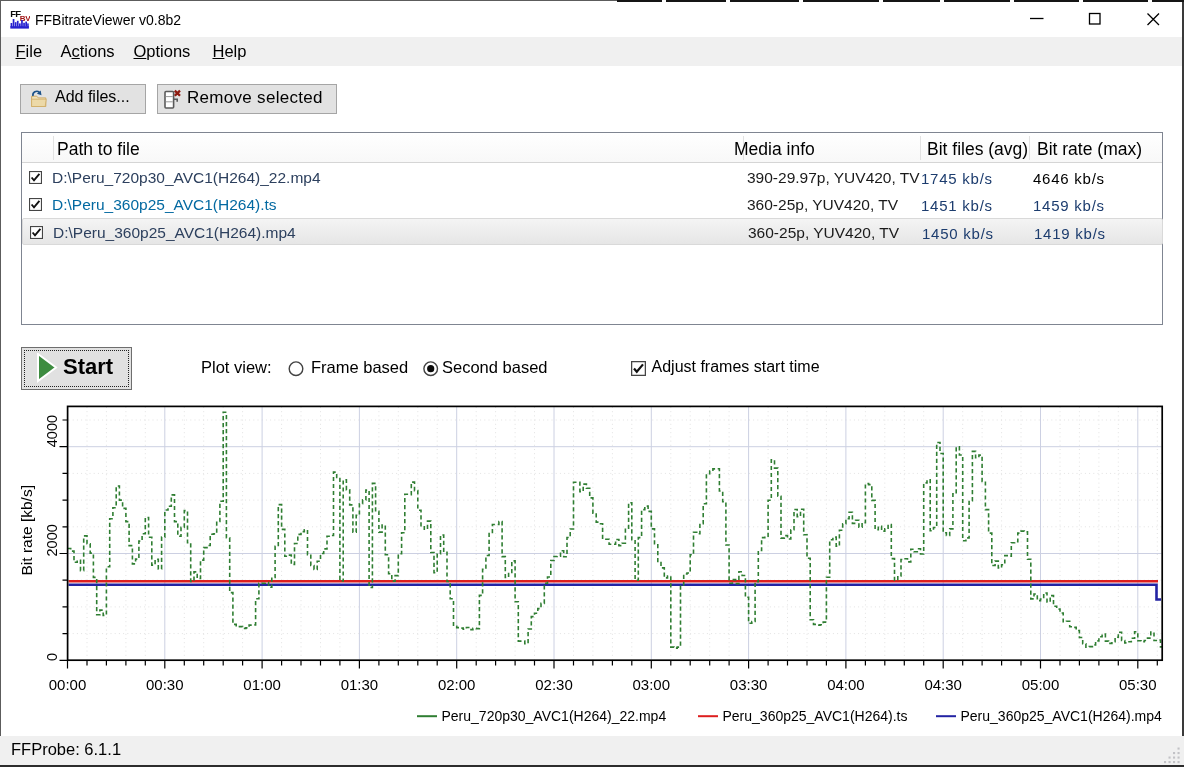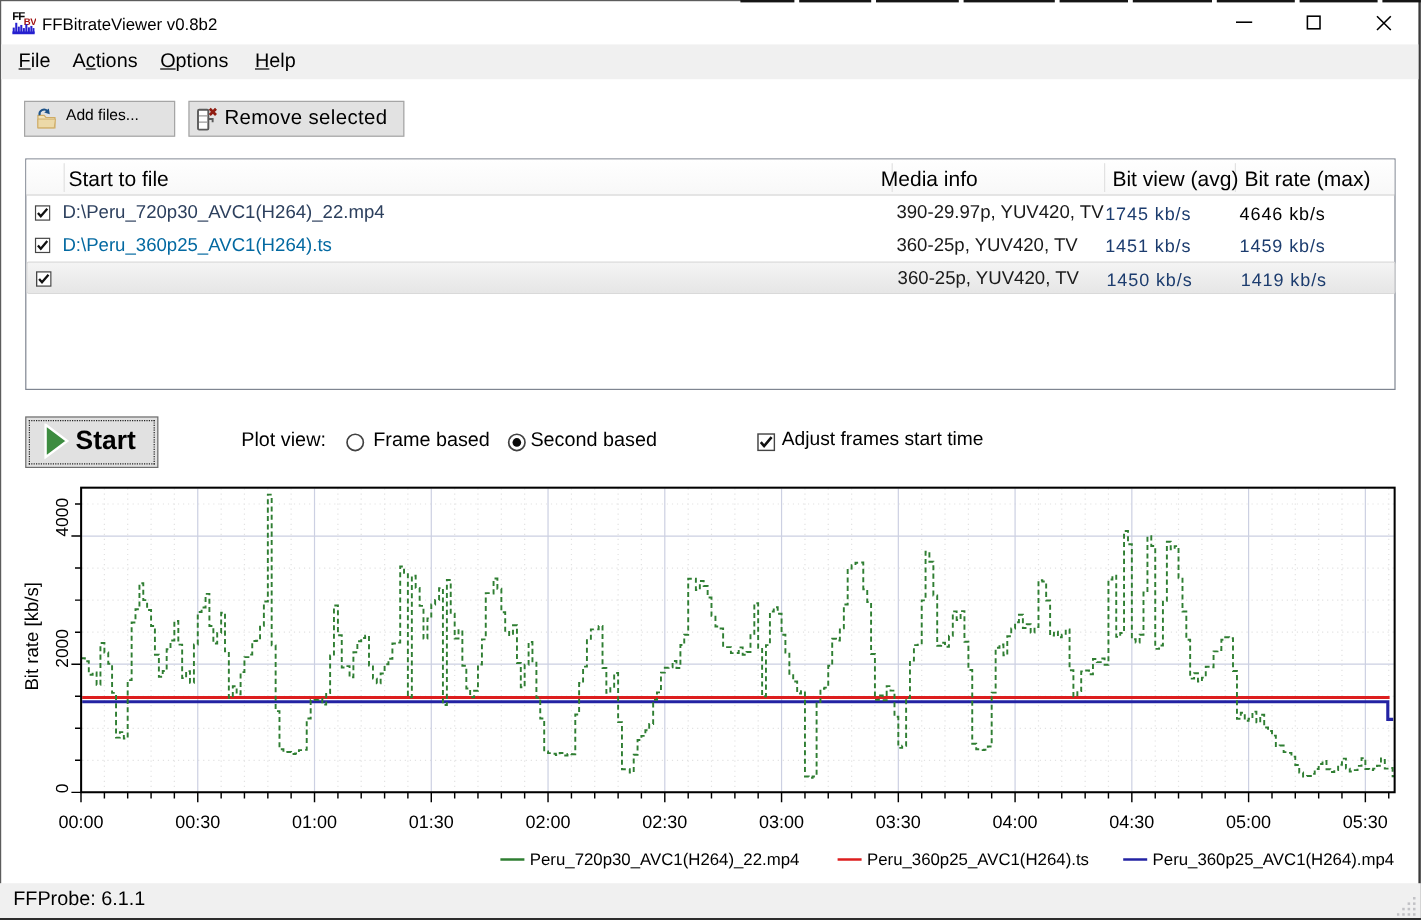--- a/index.html
+++ b/index.html
@@ -55,32 +55,32 @@
 <path d="M1.6 10.2h14.6l-1 7.3H1.6z" fill="#ecd9a8" stroke="#cfac66" stroke-width="0.8"></path>
 <path d="M3 7 C2.2 3.2 6.6 0.9 9.4 3.3" fill="none" stroke="#1d5288" stroke-width="1.7"></path>
 <path d="M10.7 1.4 11.5 6.3 6.9 4.7z" fill="#1d5288"></path>
 </svg>
 <svg width="18" height="21" viewBox="0 0 18 21" style="position:absolute;left:164px;top:89px">
 <rect x="1" y="2.5" width="8.6" height="16.5" rx="1" fill="#fff" stroke="#5a5a5a" stroke-width="1.6"></rect>
 <path d="M1.8 7.6h7M1.8 12.8h7" stroke="#9a9a9a" stroke-width="1"></path>
 <path d="M9.8 10.2h3.4v2.6" fill="none" stroke="#5a5a5a" stroke-width="1.6"></path>
 <path d="M10.8 1.6 16 6.8M16 1.6 10.8 6.8" stroke="#8f1b10" stroke-width="2.3" fill="none"></path>
 </svg>
-<span class="t" style="left:55px;top:89.2px;font-size:13px">Add files...</span>
+<span class="t" style="left:55px;top:89.2px;font-size:16px">Add files...</span>
 <span class="t" style="left:187px;top:89.2px;font-size:17px;letter-spacing:0.3px">Remove selected</span>
 
 <div style="position:absolute;left:21px;top:132px;width:1142px;height:193px;border:1px solid #7f8591;background:#fff">
     <div style="position:absolute;left:0;top:0;width:100%;height:30px;border-bottom:1px solid #d5d5d5;background:linear-gradient(#fff,#f8f8f8)">
       <div style="position:absolute;left:31px;top:3px;width:1px;height:24px;background:#e2e2e2"></div>
       <div style="position:absolute;left:721px;top:3px;width:1px;height:24px;background:#e2e2e2"></div>
       <div style="position:absolute;left:898px;top:3px;width:1px;height:24px;background:#e2e2e2"></div>
       <div style="position:absolute;left:1007px;top:3px;width:1px;height:24px;background:#e2e2e2"></div>
-      <span class="t" style="left:35px;top:8.4px;font-size:17.5px">Start to file</span>
+      <span class="t" style="left:35px;top:8.4px;font-size:17.5px">Path to file</span>
       <span class="t" style="left:712px;top:8.4px;font-size:17.5px">Media info</span>
-      <span class="t" style="left:905px;top:8.4px;font-size:17.5px">Bit view (avg)</span>
+      <span class="t" style="left:905px;top:8.4px;font-size:17.5px">Bit files (avg)</span>
       <span class="t" style="left:1015px;top:8.4px;font-size:17.5px">Bit rate (max)</span>
     </div>
     <div style="position:absolute;left:0px;top:31px;width:1141px;height:27px;box-sizing:border-box">
       <svg width="13" height="13" viewBox="0 0 13 13" style="position:absolute;left:7px;top:7px">
         <rect x="0.5" y="0.5" width="12" height="12" fill="#fff" stroke="#454545" stroke-width="1.2"></rect>
         <path d="M2.6 6.5 5 9.3 10.4 2.9" fill="none" stroke="#111" stroke-width="1.9"></path>
       </svg>
       <span class="t" style="left:30px;top:6.4px;font-size:15.5px;color:#2d405e;white-space:pre">D:\Peru_720p30_AVC1(H264)_22.mp4</span>
       <span class="t" style="left:725px;top:6.4px;font-size:15.5px;color:#1a1a1a">390-29.97p, YUV420, TV</span>
       <span class="t" style="left:899px;top:6.8px;font-size:15px;letter-spacing:0.75px;color:#1c3c6e">1745 kb/s</span>
@@ -94,20 +94,21 @@
       <span class="t" style="left:30px;top:6.4px;font-size:15.5px;color:#0369a1;white-space:pre">D:\Peru_360p25_AVC1(H264).ts</span>
       <span class="t" style="left:725px;top:6.4px;font-size:15.5px;color:#1a1a1a">360-25p, YUV420, TV</span>
       <span class="t" style="left:899px;top:6.8px;font-size:15px;letter-spacing:0.75px;color:#1c3c6e">1451 kb/s</span>
       <span class="t" style="left:1011px;top:6.8px;font-size:15px;letter-spacing:0.75px;color:#1c3c6e">1459 kb/s</span>
     </div>
     <div style="position:absolute;left:0px;top:85px;width:1141px;height:27px;background:linear-gradient(#f4f4f4,#e6e6e6);border:1px solid #d9d9d9;border-radius:2px;box-sizing:border-box">
       <svg width="13" height="13" viewBox="0 0 13 13" style="position:absolute;left:7px;top:7px">
         <rect x="0.5" y="0.5" width="12" height="12" fill="#fff" stroke="#454545" stroke-width="1.2"></rect>
         <path d="M2.6 6.5 5 9.3 10.4 2.9" fill="none" stroke="#111" stroke-width="1.9"></path>
       </svg>
+      <span class="t" style="left:30px;top:6.4px;font-size:15.5px;color:#2d405e;white-space:pre">D:\Peru_360p25_AVC1(H264).mp4</span>
       <span class="t" style="left:725px;top:6.4px;font-size:15.5px;color:#1a1a1a">360-25p, YUV420, TV</span>
       <span class="t" style="left:899px;top:6.8px;font-size:15px;letter-spacing:0.75px;color:#1c3c6e">1450 kb/s</span>
       <span class="t" style="left:1011px;top:6.8px;font-size:15px;letter-spacing:0.75px;color:#1c3c6e">1419 kb/s</span>
     </div>
   </div>
 
 <div style="position:absolute;left:21px;top:347px;width:111px;height:43px;background:#e1e1e1;border:1px solid #6e6e6e"></div>
 <div style="position:absolute;left:24px;top:350px;width:105px;height:37px;border:1px dotted #222"></div>
 <svg width="22" height="30" viewBox="0 0 22 30" style="position:absolute;left:36px;top:353px">
 <path d="M2 1 20 14.5 2 28z" fill="#3d8c40" stroke="#fff" stroke-width="2"></path>

